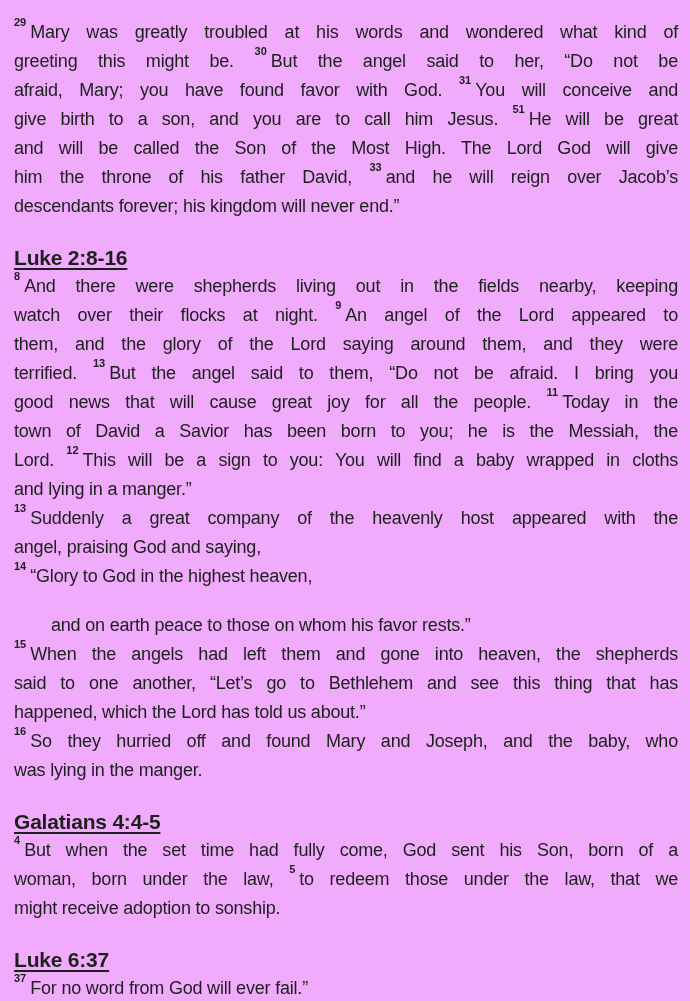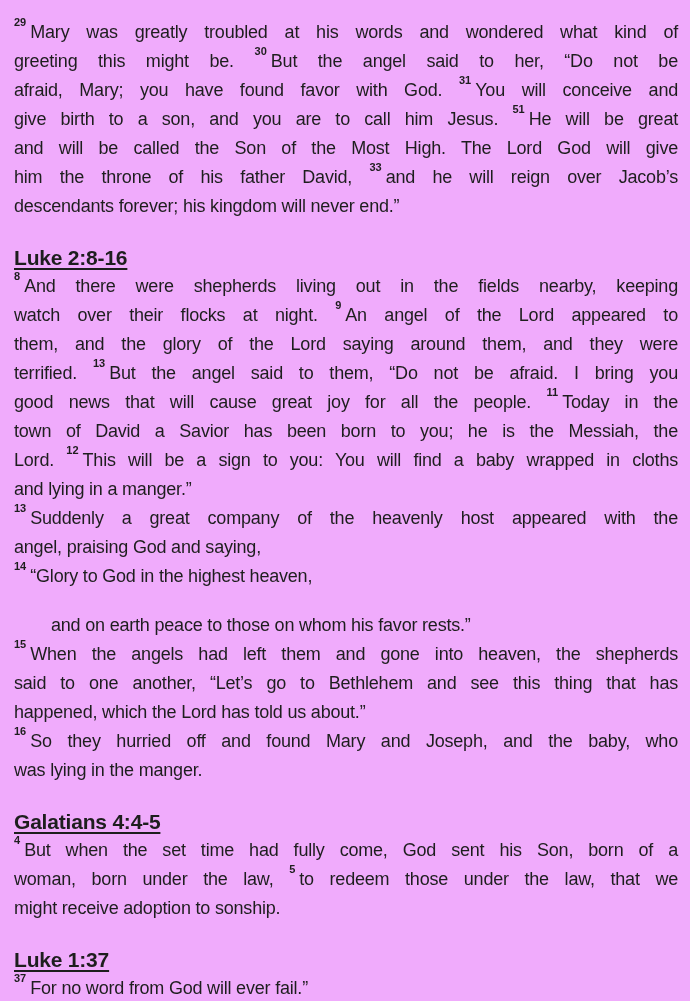--- a/index.html
+++ b/index.html
@@ -93,18 +93,18 @@
     </section>
     <section class="section">
       <h2 class="heading">Galatians 4:4-5</h2>
       <div class="para">
         <div class="line j"><sup class="v">4</sup>But when the set time had fully come, God sent his Son, born of a</div>
         <div class="line j">woman, born under the law, <sup class="v">5</sup>to redeem those under the law, that we</div>
         <div class="line">might receive adoption to sonship.</div>
       </div>
     </section>
     <section class="section">
-      <h2 class="heading">Luke 1:37</h2>
+      <h2 class="heading">Luke 6:37</h2>
       <div class="para">
         <div class="line"><sup class="v">37</sup>For no word from God will ever fail.”</div>
       </div>
     </section>
   </main>
 
 </body></html>

